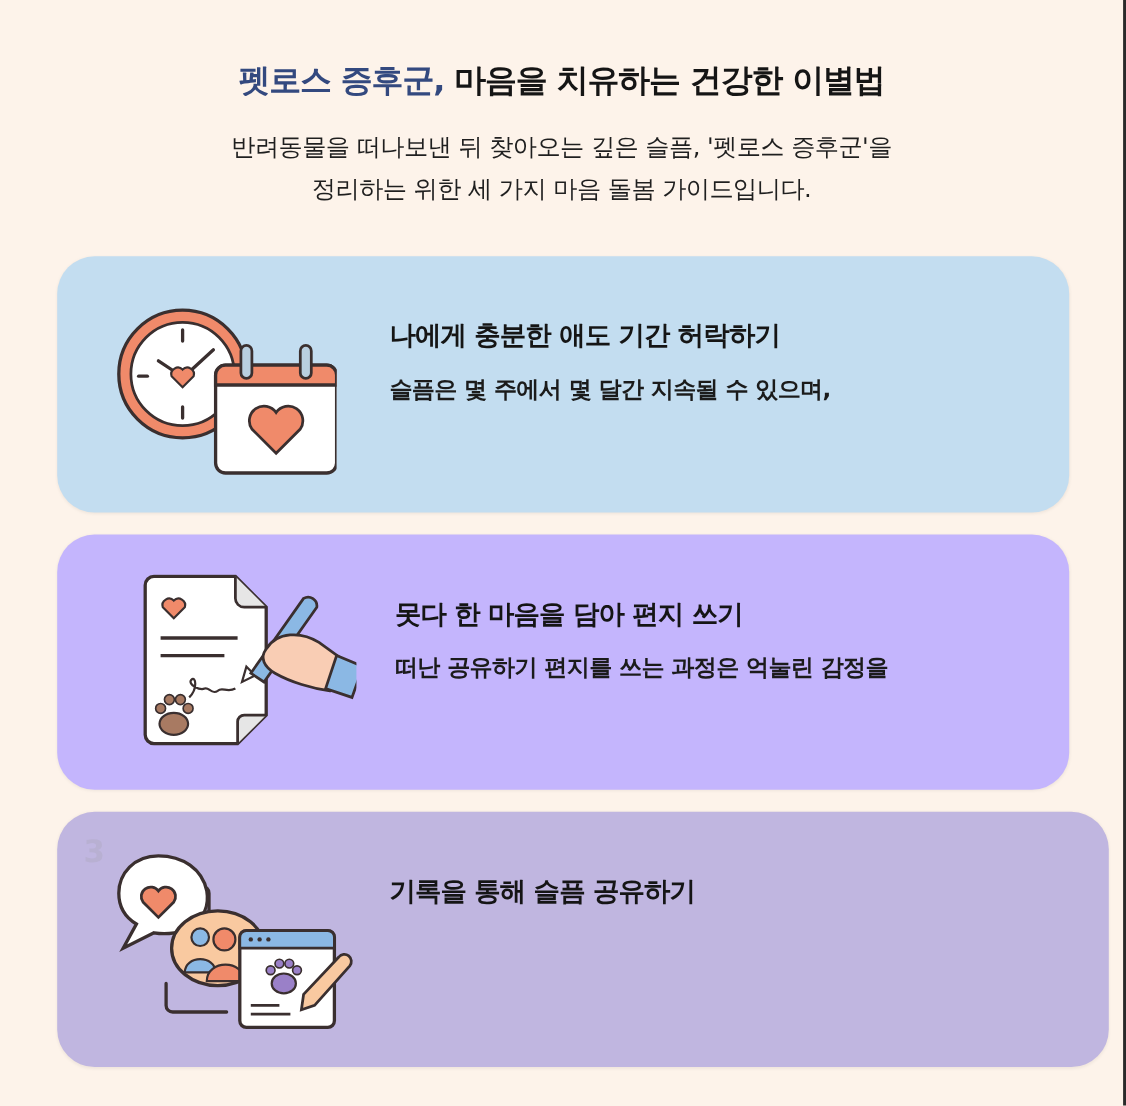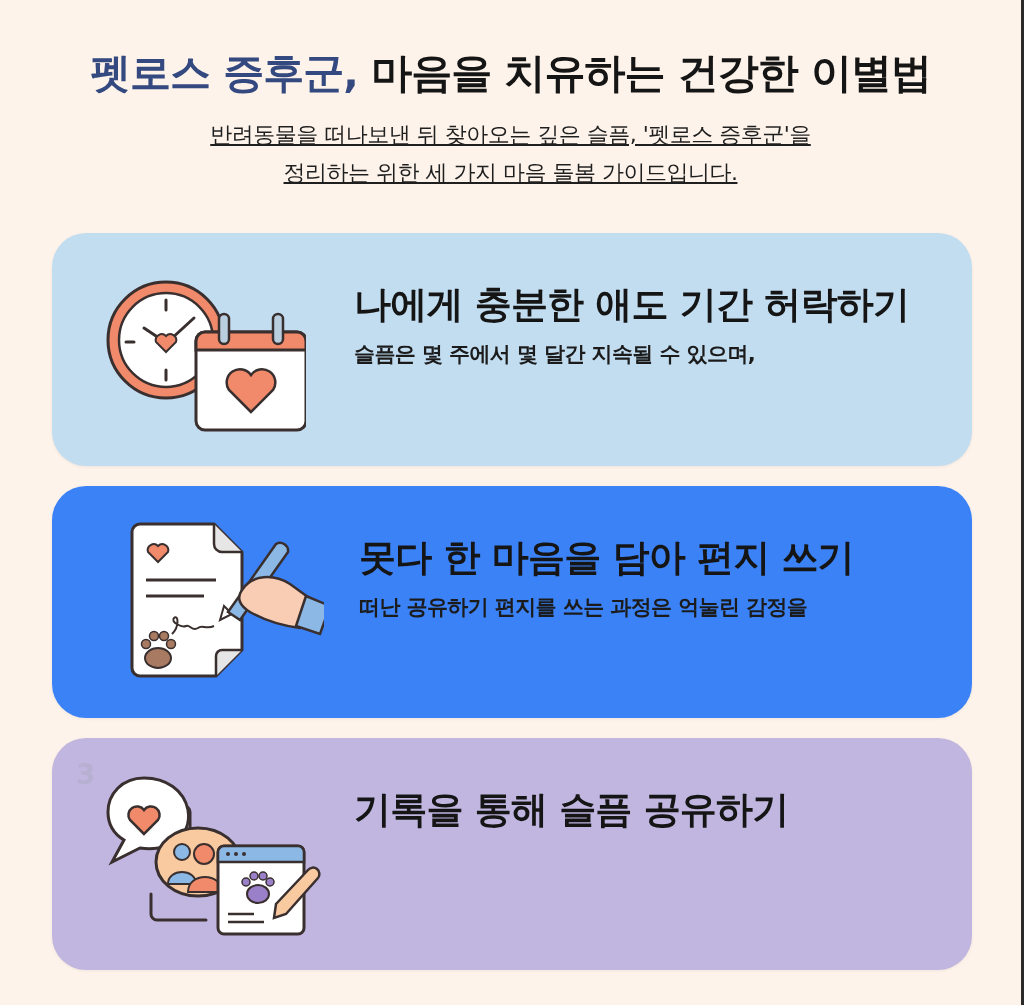--- a/index.html
+++ b/index.html
@@ -5,34 +5,34 @@
   html, body { margin: 0; padding: 0; }
   body {
     width: 1024px; height: 1005px; overflow: hidden;
     background: #fdf3ea;
     font-family: "DejaVu Sans", "Liberation Sans", sans-serif;
     color: #151515;
     position: relative;
   }
   .right-edge { position: absolute; right: 0; top: 0; width: 3px; height: 1005px; background: #2a2a2a; }
   .header { position: absolute; top: 40px; left: 0; width: 1021px; text-align: center; }
-  .title { font-size: 41px; font-weight: bold; letter-spacing: -1px; margin: 0; line-height: 66px; }
+  .title { font-size: 29px; font-weight: bold; letter-spacing: -1px; margin: 0; line-height: 66px; }
   .title .accent { color: #33497f; }
-  .subtitle { margin-top: 10px; font-size: 22px; line-height: 38px; color: #1f1f1f; letter-spacing: -0.5px; text-decoration: underline; }
+  .subtitle { margin-top: 10px; font-size: 22px; line-height: 38px; color: #1f1f1f; letter-spacing: -0.5px; }
   .card {
     position: absolute; left: 52px; width: 920px; border-radius: 34px;
     box-shadow: 0 1px 3px rgba(0,0,0,0.06);
   }
   .card-1 { top: 233px; height: 233px; background: #c3ddf0; }
-  .card-2 { top: 486px; height: 232px; background: #3b82f6; }
-  .card-3 { top: 738px; height: 232px; background: #c0b6e0; }
+  .card-2 { top: 486px; height: 232px; background: #c4b5fd; }
+  .card-3 { top: 738px; height: 232px; background: #c0b6e0; padding-left: 36px; }
   .card .icon { position: absolute; }
   .card .text { position: absolute; left: 302px; top: 48px; }
   .card-2 .text { left: 307px; }
-  .card h2 { margin: 0; font-size: 37px; font-weight: bold; letter-spacing: -0.8px; line-height: 48px; }
+  .card h2 { margin: 0; font-size: 24px; font-weight: bold; letter-spacing: -0.8px; line-height: 48px; }
   .card p { margin: 6px 0 0 0; font-size: 21px; line-height: 38px; letter-spacing: -0.6px; color: #1b1b1b; font-weight: bold; }
   .step-num { position: absolute; left: 24px; top: 20px; font-size: 28px; font-weight: bold; color: #b8b0d2; }
 </style>
 </head>
 <body>
 
 <div class="right-edge"></div>
 
 <div class="header">
   <h1 class="title"><span class="accent">펫로스 증후군,</span><span> 마음을 치유하는 건강한 이별법</span></h1>

